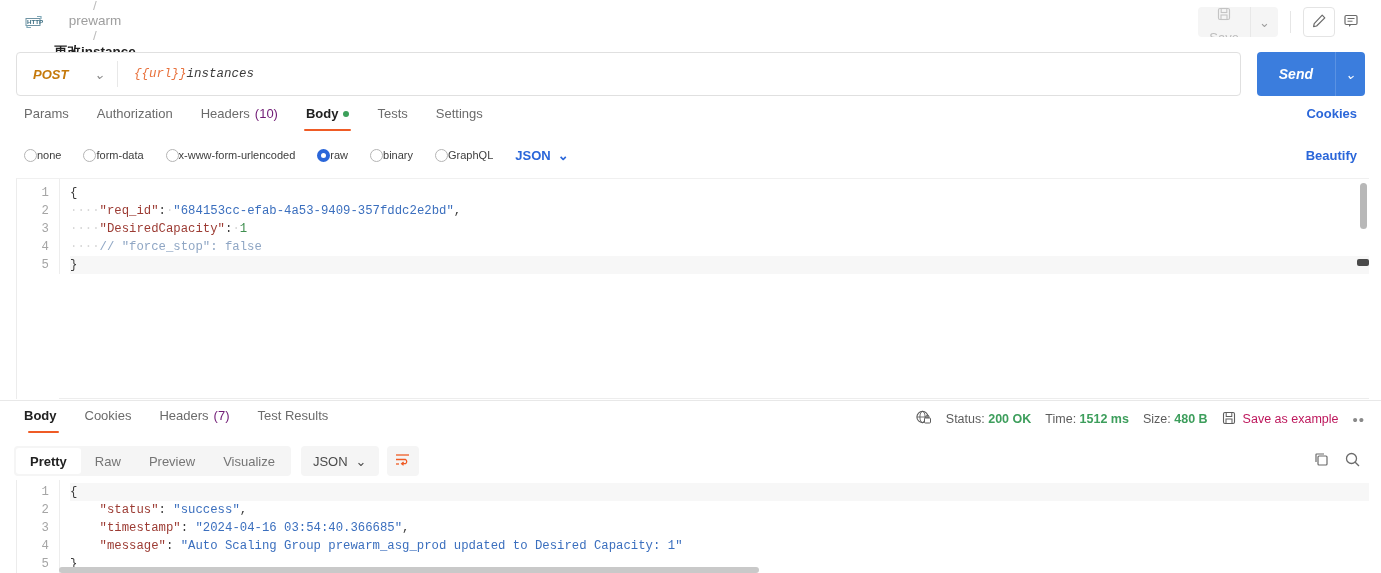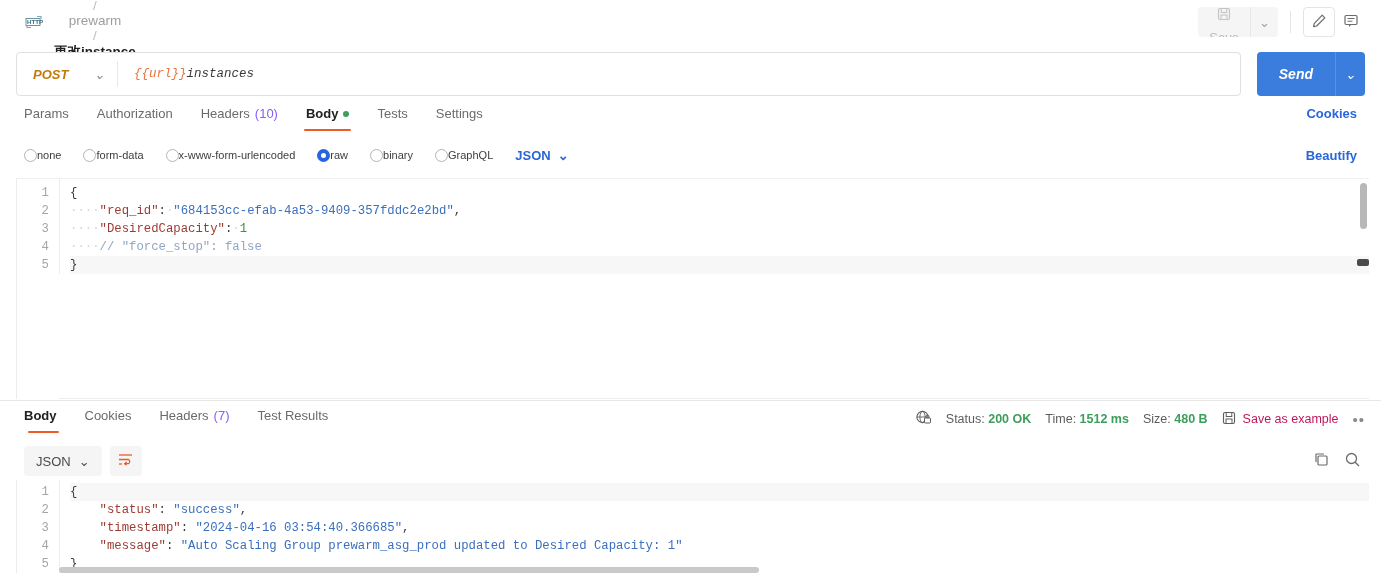--- a/index.html
+++ b/index.html
@@ -83,21 +83,21 @@
   .rtab {
     position: relative; padding: 2px 14px 10px 14px; font-size: 13px;
     color: #6b6b6b; display: flex; align-items: center; gap: 5px; justify-content: flex-end;
   }
   .rtab:first-child { padding-left: 8px; }
   .rtab.active { color: #212121; font-weight: bold; }
   .rtab.active::after {
     content: ""; position: absolute; left: 12px; right: 12px; bottom: 0;
     height: 2px; background: #ef5b25; border-radius: 1px;
   }
-  .count-green { color: #8b5cf6; font-weight: normal; }
+  .count-green { color: #701a75; font-weight: normal; }
   .dot-green { width: 6px; height: 6px; border-radius: 50%; background: #3ca05a; display: inline-block; }
   .link-blue { color: #2a66d9; font-weight: bold; font-size: 13px; }
   .cookies-link { margin-left: auto; padding-right: 8px; padding-top: 2px; }
 
   
   .bodyrow {
     position: absolute; left: 0; top: 142px; width: 1381px; height: 26px;
     display: flex; align-items: center; padding: 0 16px 0 24px;
   }
   .radio-item { display: flex; margin-right: 22px; font-size: 11px; color: #3d3d3d; }
@@ -370,20 +370,26 @@
             <rect x="4" y="8" width="6" height="4.5" fill="none" stroke="#5d5d5d" stroke-width="1"></rect>
           </svg>
         </span>
         <span>Save as example</span>
       </span>
       <span class="dots">••</span>
     </div>
   </div>
 
   <div class="respbar">
+    <div class="seg">
+      <div class="seg-item active">Pretty</div>
+      <div class="seg-item">Raw</div>
+      <div class="seg-item">Preview</div>
+      <div class="seg-item">Visualize</div>
+    </div>
     <div class="resp-json">
       <span>JSON</span>
       <span>⌄</span>
     </div>
     <div class="wrap-btn">
       <span>
         <svg width="17" height="17" viewBox="0 0 17 17">
           <line x1="2" y1="4" x2="15" y2="4" stroke="#ef5b25" stroke-width="1.3"></line>
           <path d="M2 8.5 H11.5 a2.4 2.4 0 0 1 0 4.2 H8" fill="none" stroke="#ef5b25" stroke-width="1.3"></path>
           <path d="M9.6 10.9 L7.6 12.7 L9.6 14.3" fill="none" stroke="#ef5b25" stroke-width="1.3"></path>

